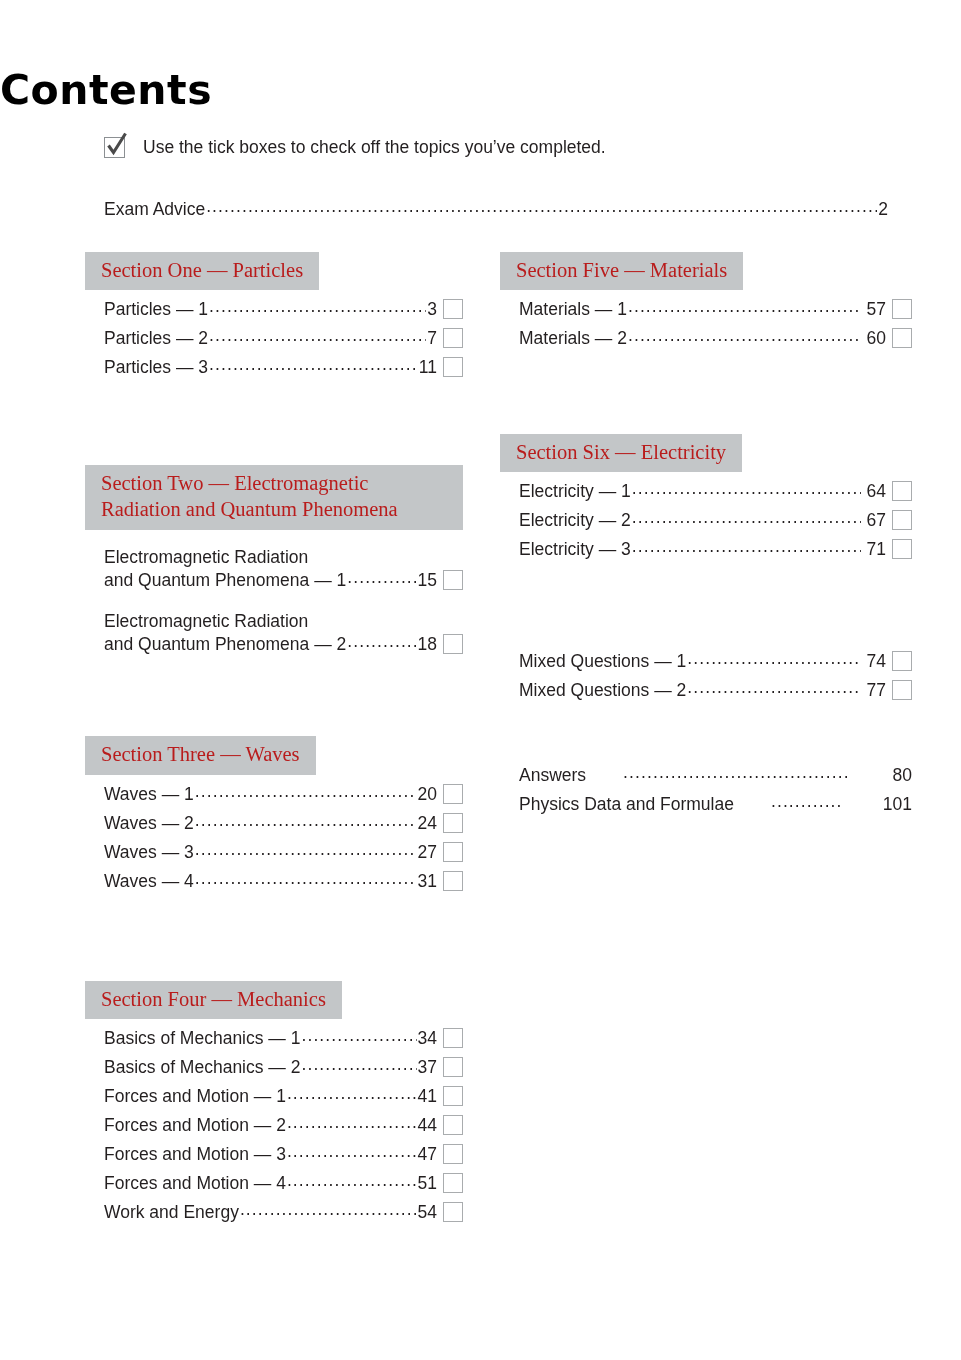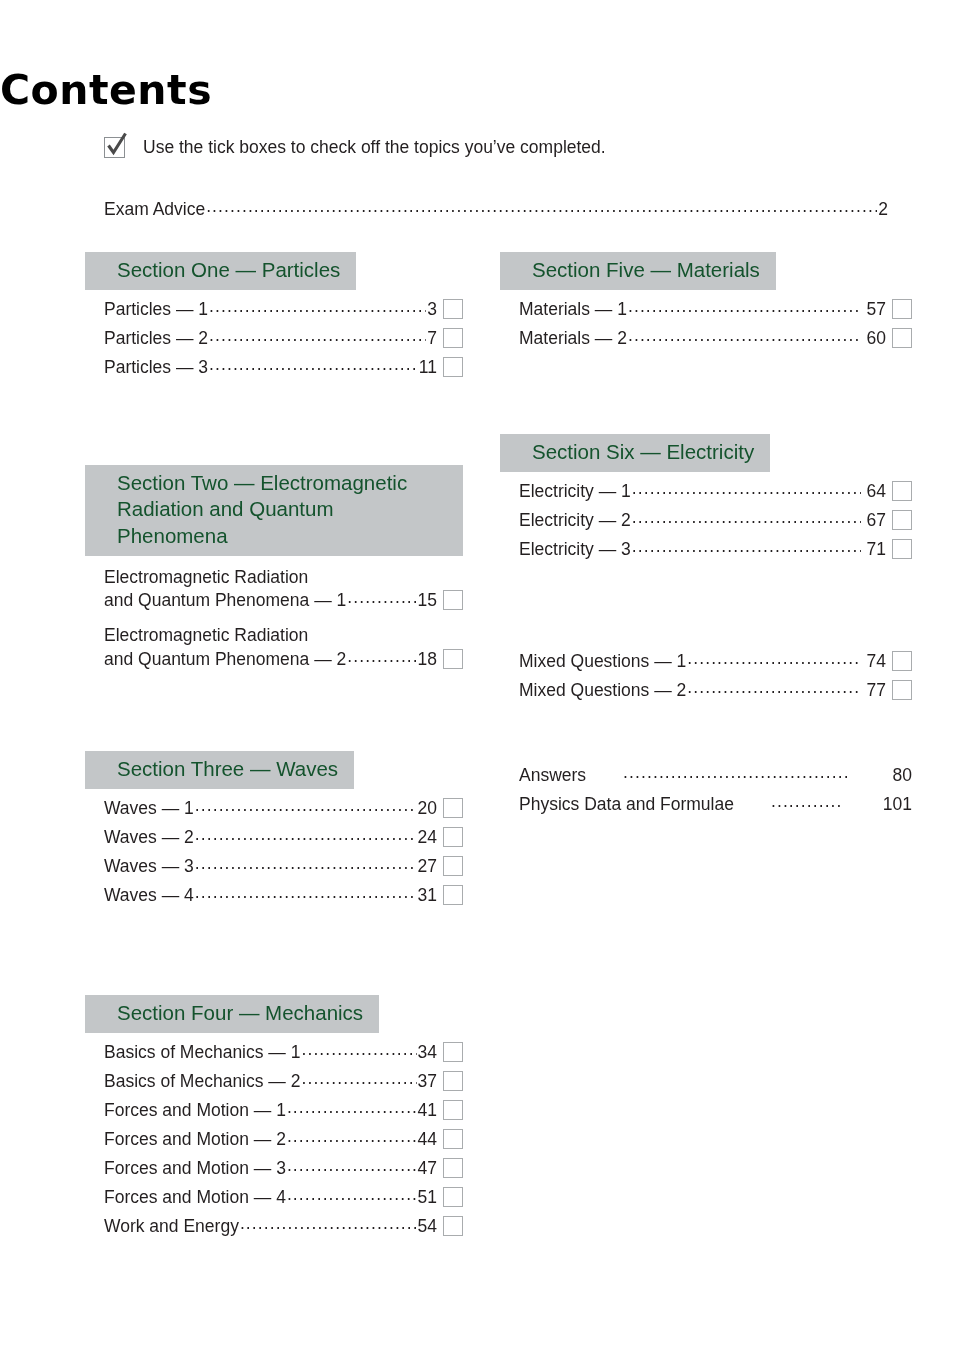--- a/index.html
+++ b/index.html
@@ -103,26 +103,27 @@
     position: absolute;
     left: 500px;
     top: 252px;
     width: 412px;
   }
 
   
   .section { position: relative; }
   .section-banner {
     background: #c3c6c8;
-    padding: 5px 16px 7px 32px;
+    padding: 5px 16px 7px 16px;
     display: inline-block;
     font-size: 20.5px;
-    color: #14532d;
+    color: #b91c1c;
     line-height: 1.28;
     box-sizing: border-box;
+    font-family: Liberation Serif, serif;
   }
   .section-banner.two-line { display: block; width: 100%; }
   .section-entries { margin-top: 9px; }
 
   
   .entry {
     display: flex;
     align-items: flex-end;
     margin-bottom: 8px;
   }
@@ -140,21 +141,21 @@
     width: 20px;
     height: 20px;
     border: 1px solid #a9acae;
     box-sizing: border-box;
     flex: 0 0 auto;
     margin-left: 6px;
     margin-bottom: 1px;
   }
   .entry .lead-row { padding-left: 19px; }
   .col-left .entry .lead-row { padding-left: 19px; }
-  .entry-firstline { padding-left: 19px; }
+  .entry-firstline { padding-left: 19px; margin-top: 6px; }
 
   
   .col-right .lead-page { padding-left: 5px; }
 
   
   .plain-entry { margin-bottom: 8px; }
   .plain-entry .lead-row { padding-left: 19px; gap: 36px; }
 
   
   .gap-s2 { height: 79px; }

